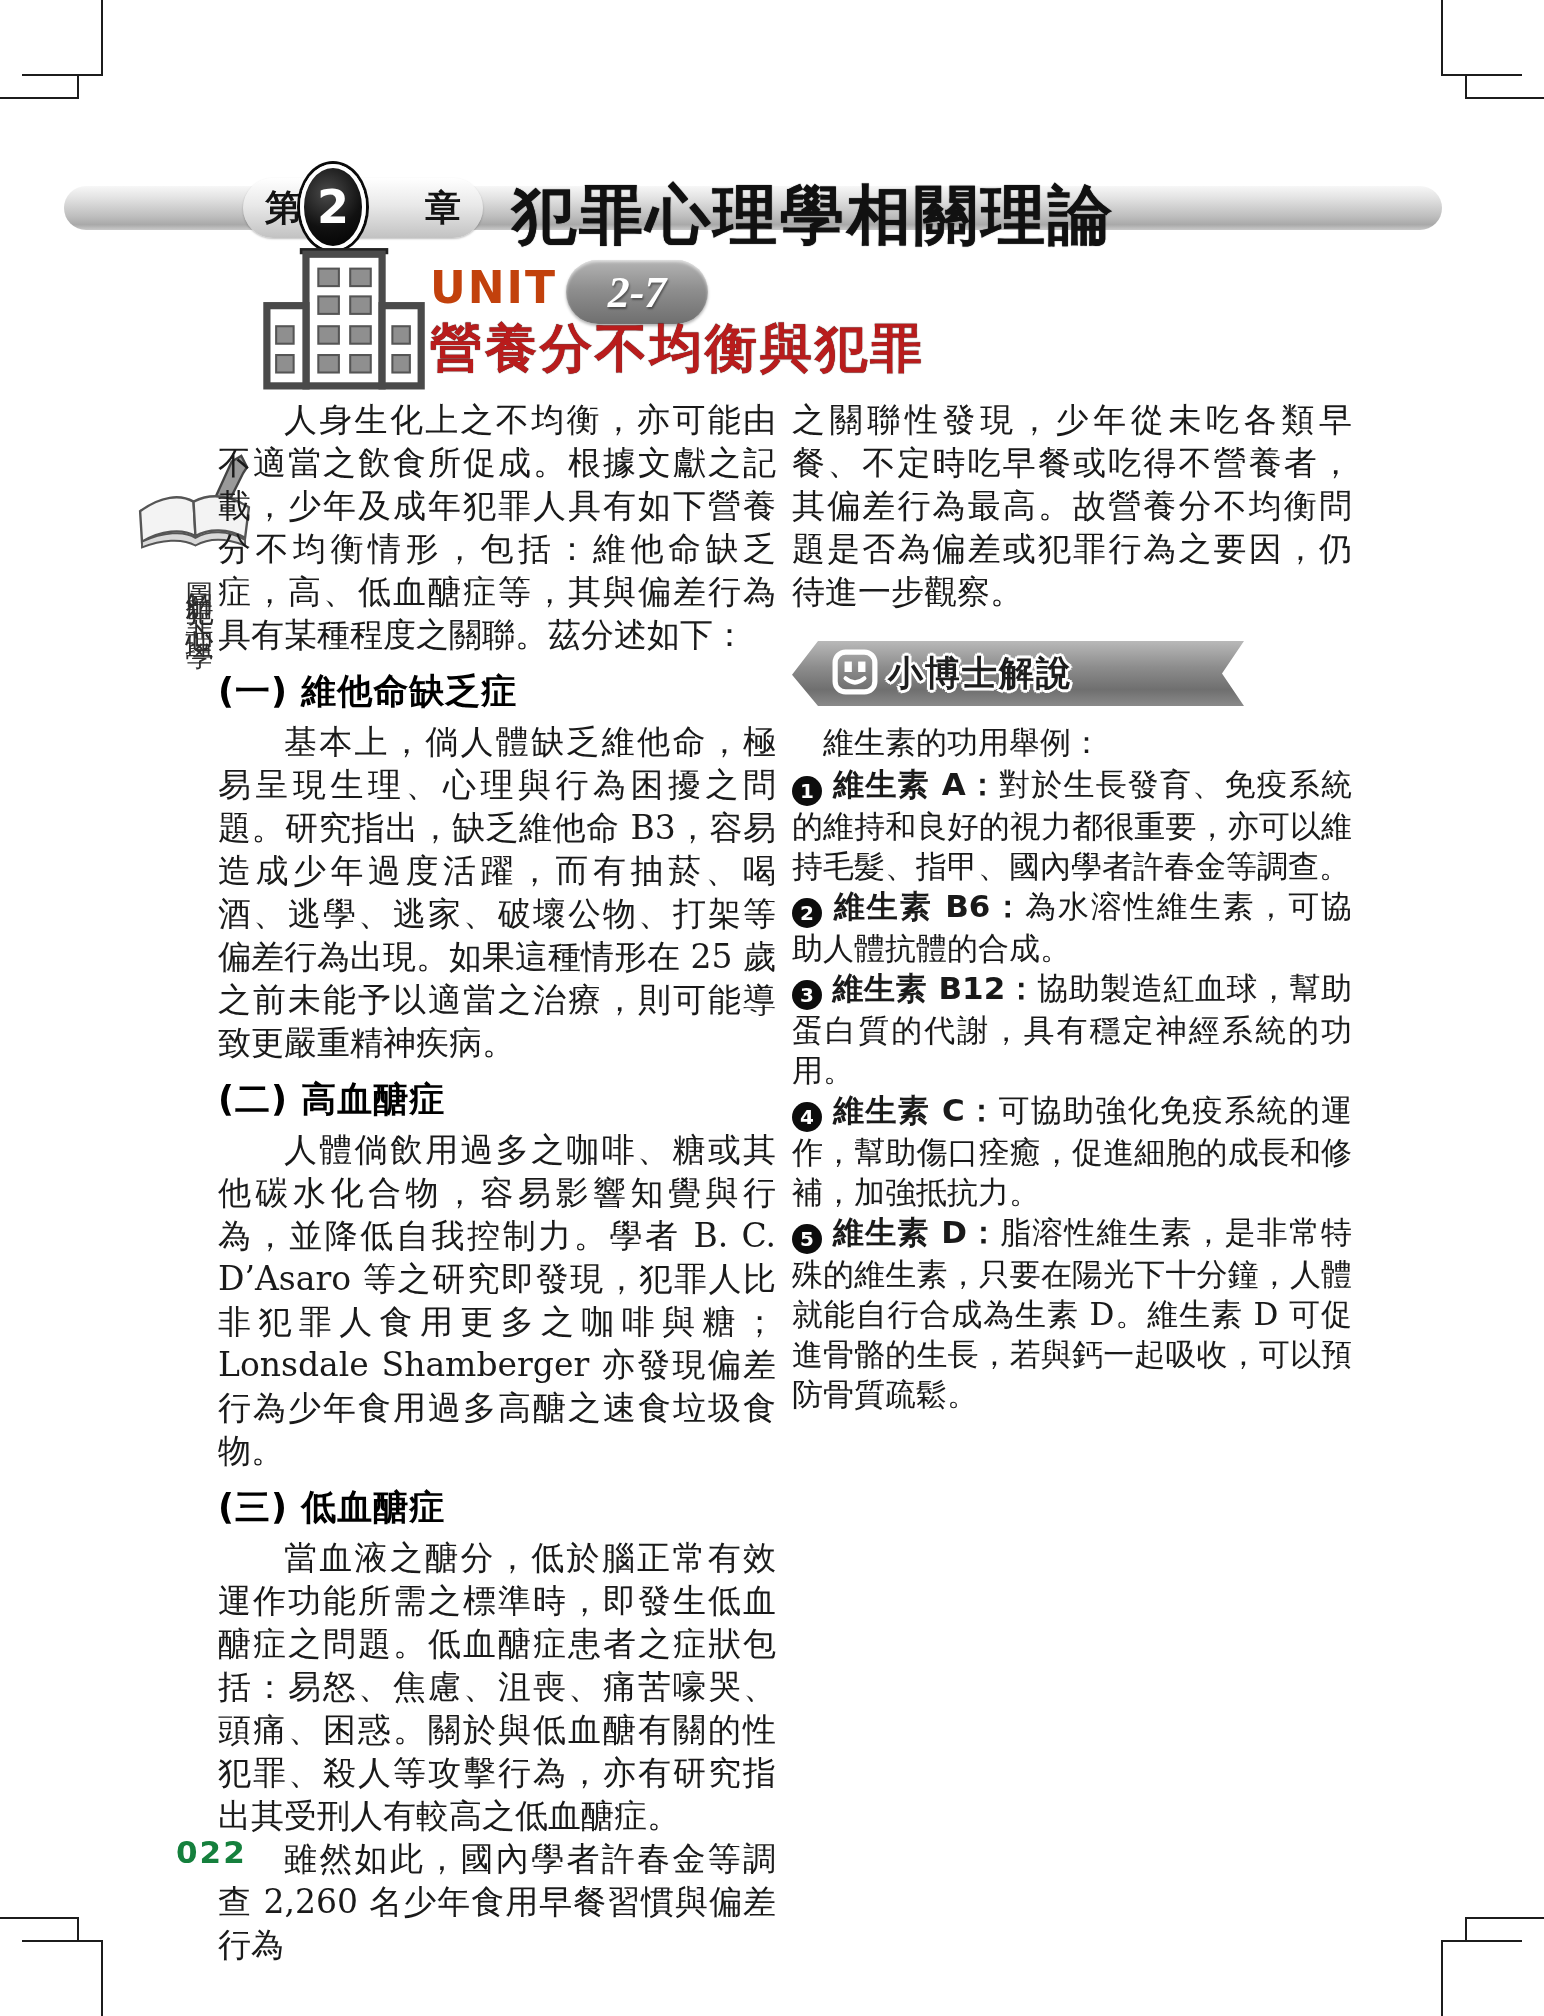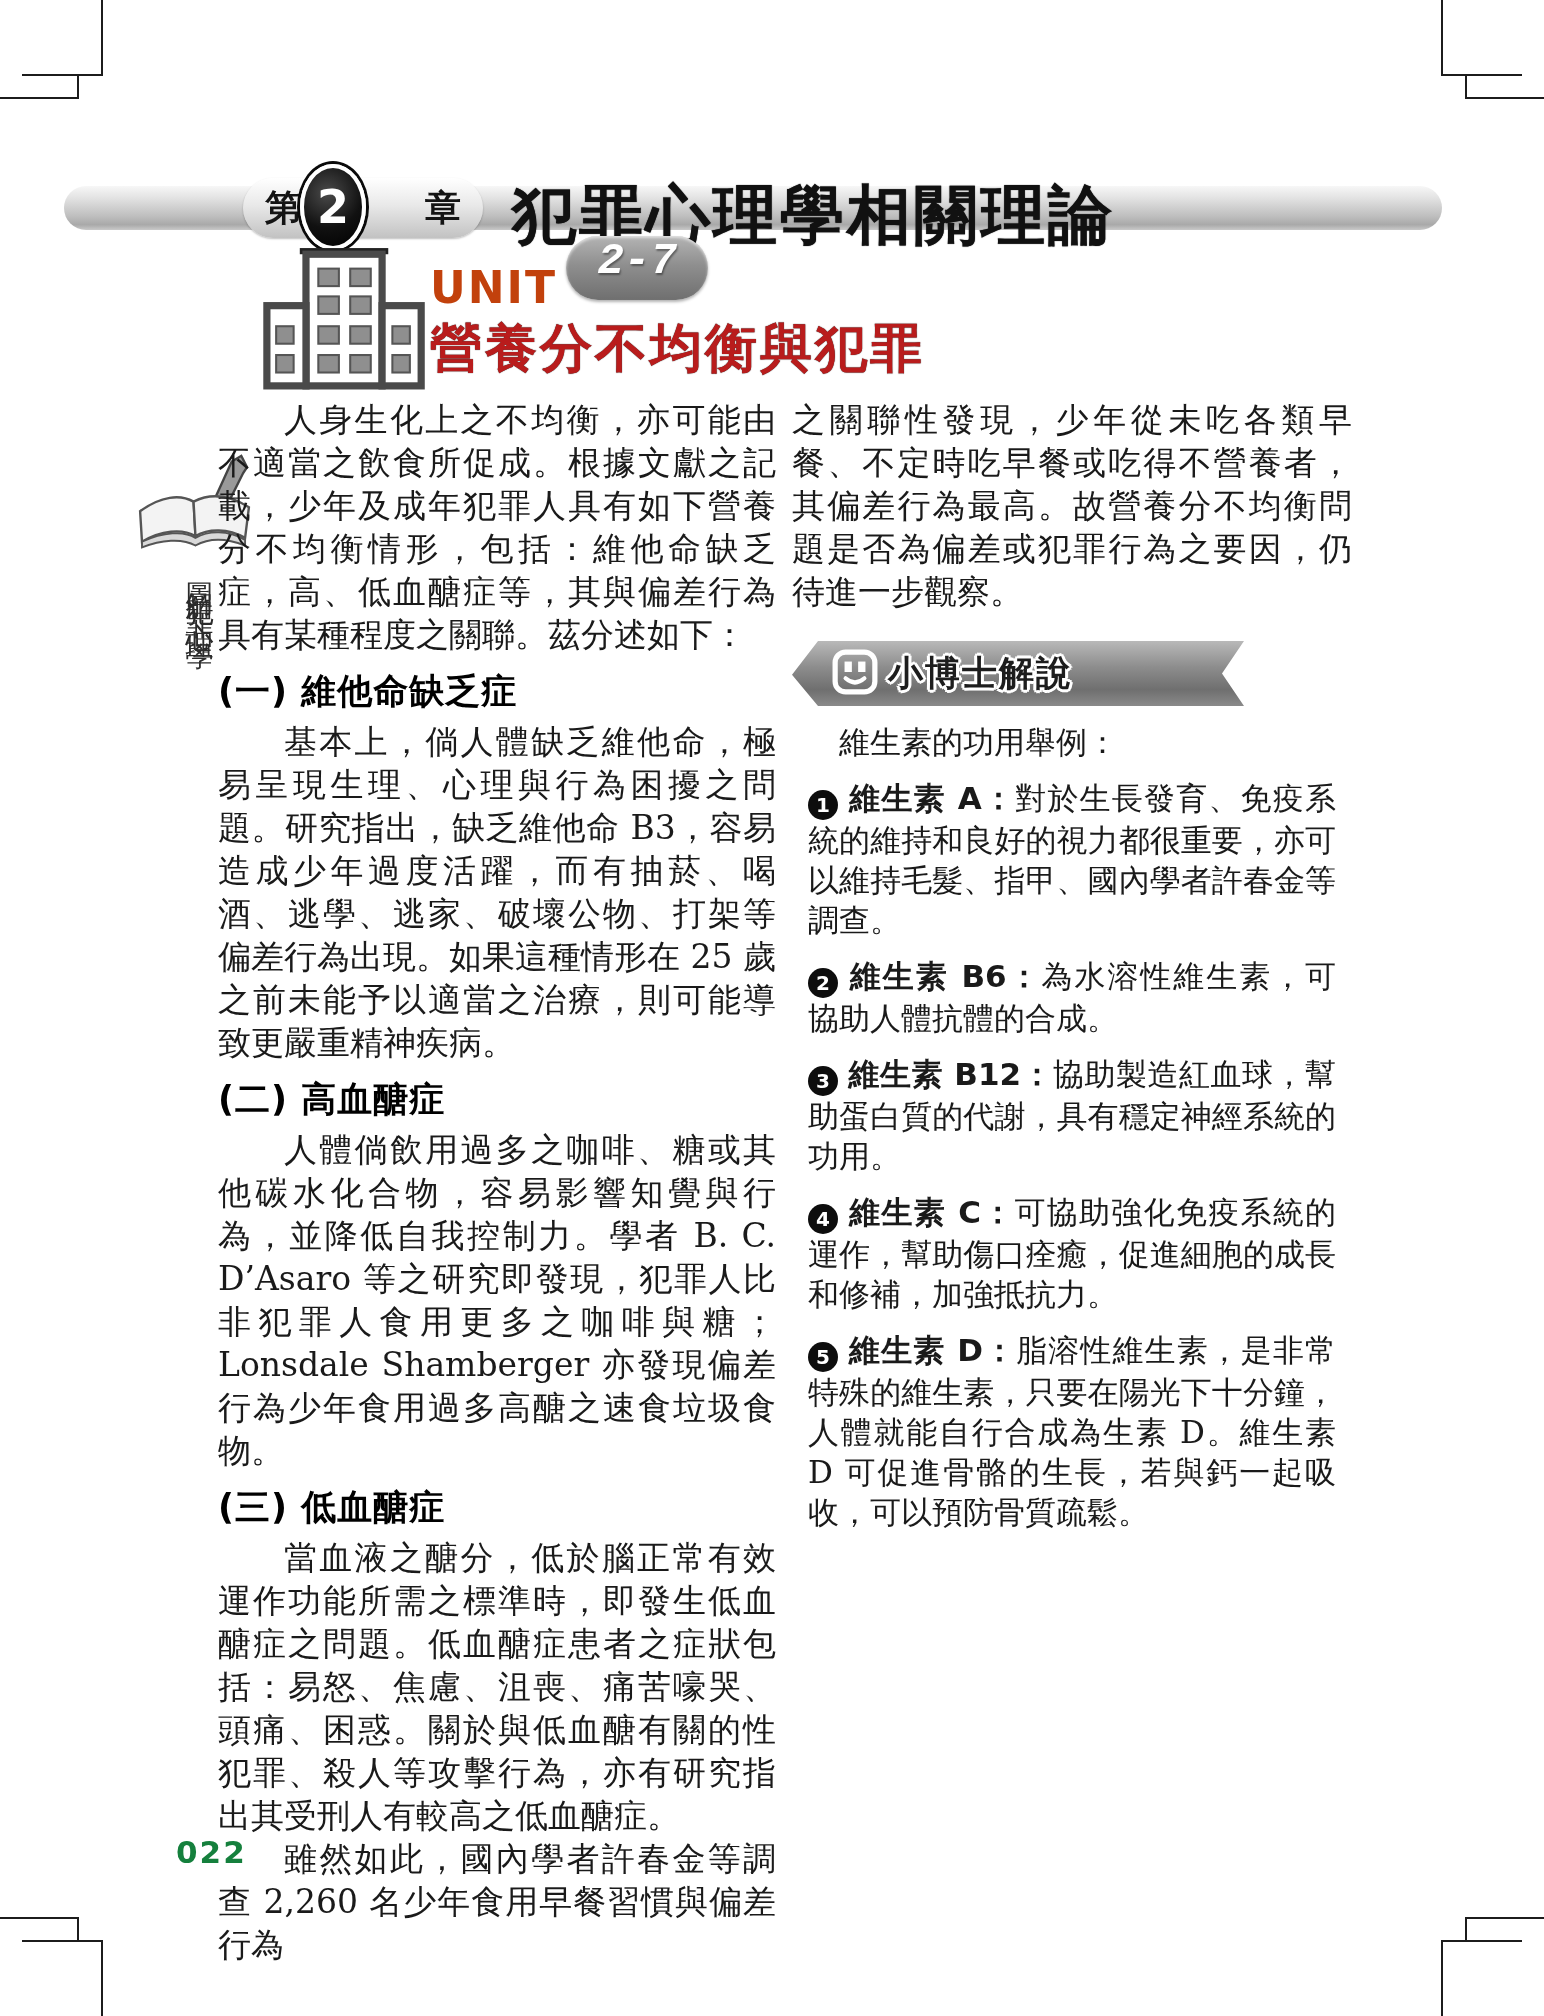--- a/index.html
+++ b/index.html
@@ -33,25 +33,25 @@
     font-family:"DejaVu Sans","Liberation Sans",sans-serif;font-weight:900;font-size:46px;color:#fff;}
   .chapter-title{position:absolute;left:512px;top:172px;
     font-family:"DejaVu Sans","Liberation Sans",sans-serif;font-weight:900;font-size:64px;
     letter-spacing:3px;color:#111;text-shadow:0 0 1px #111;}
 
   
   .building{position:absolute;left:260px;top:246px;}
   .unit-label{position:absolute;left:430px;top:262px;
     font-family:"DejaVu Sans","Liberation Sans",sans-serif;font-weight:800;font-size:44px;
     color:#c2410c;letter-spacing:2px;}
-  .unit-badge{position:absolute;left:566px;top:236px;width:142px;height:64px;border-radius:32px;
+  .unit-badge{position:absolute;left:566px;top:260px;width:142px;height:64px;border-radius:32px;
     background:linear-gradient(180deg,#b4b4b4 0%,#8f8f8f 45%,#6f6f6f 100%);
     box-shadow:inset 0 2px 3px rgba(255,255,255,.6),0 2px 3px rgba(0,0,0,.3);
-    display:flex;justify-content:center;
-    font-family:Liberation Mono, monospace;font-weight:900;font-style:italic;
+    display:flex;align-items:center;justify-content:center;
+    font-family:Liberation Serif, serif;font-weight:900;font-style:italic;
     font-size:44px;color:#fff;text-shadow:1px 2px 2px rgba(0,0,0,.4);}
   .unit-title{position:absolute;left:430px;top:314px;
     font-family:"DejaVu Sans","Liberation Sans",sans-serif;font-weight:900;font-size:52px;
     letter-spacing:3px;color:#b91c1c;text-shadow:0 0 1px #0c0c0c;}
 
   
   .book-icon{position:absolute;left:132px;top:452px;}
   .book-title-vertical{position:absolute;left:180px;top:560px;writing-mode:vertical-rl;
     font-size:28px;letter-spacing:10px;color:#2b2b2b;}
 
@@ -66,21 +66,21 @@
 
   
   .banner{position:relative;margin:28px 0 16px;width:452px;height:65px;
     background:linear-gradient(180deg,#b9b9b9 0%,#8d8d8d 40%,#6f6f6f 75%,#8a8a8a 100%);
     clip-path:polygon(0 52%,26px 0,100% 0,calc(100% - 22px) 50%,100% 100%,26px 100%);
     display:flex;align-items:center;padding-left:40px;box-sizing:border-box;}
   .banner-title{font-family:"DejaVu Sans","Liberation Sans",sans-serif;font-weight:900;
     font-size:35px;letter-spacing:2px;color:#1d1d1d;
     text-shadow:-3px 0 #fff,3px 0 #fff,0 -3px #fff,0 3px #fff,-2px -2px #fff,2px 2px #fff,-2px 2px #fff,2px -2px #fff;}
   .face-icon{margin-right:10px;flex:0 0 auto;}
-  .infobox p{margin:16px;font-size:31px;line-height:40px;}
+  .infobox p{margin:0;font-size:31px;line-height:40px;}
   .infobox .box-intro{text-indent:1em;margin-bottom:2px;}
   .vitem{margin:0;}
   .vnum{display:inline-flex;width:30px;height:30px;border-radius:50%;background:#0d0d0d;color:#fff;
     align-items:center;justify-content:center;font-family:"DejaVu Sans","Liberation Sans",sans-serif;
     font-weight:700;font-size:20px;margin-right:10px;vertical-align:-3px;}
   .vlabel{font-family:"DejaVu Sans","Liberation Sans",sans-serif;font-weight:800;}
 
   
   .page-num{position:absolute;left:176px;top:1834px;
     font-family:"DejaVu Sans","Liberation Sans",sans-serif;font-weight:800;font-size:31px;

